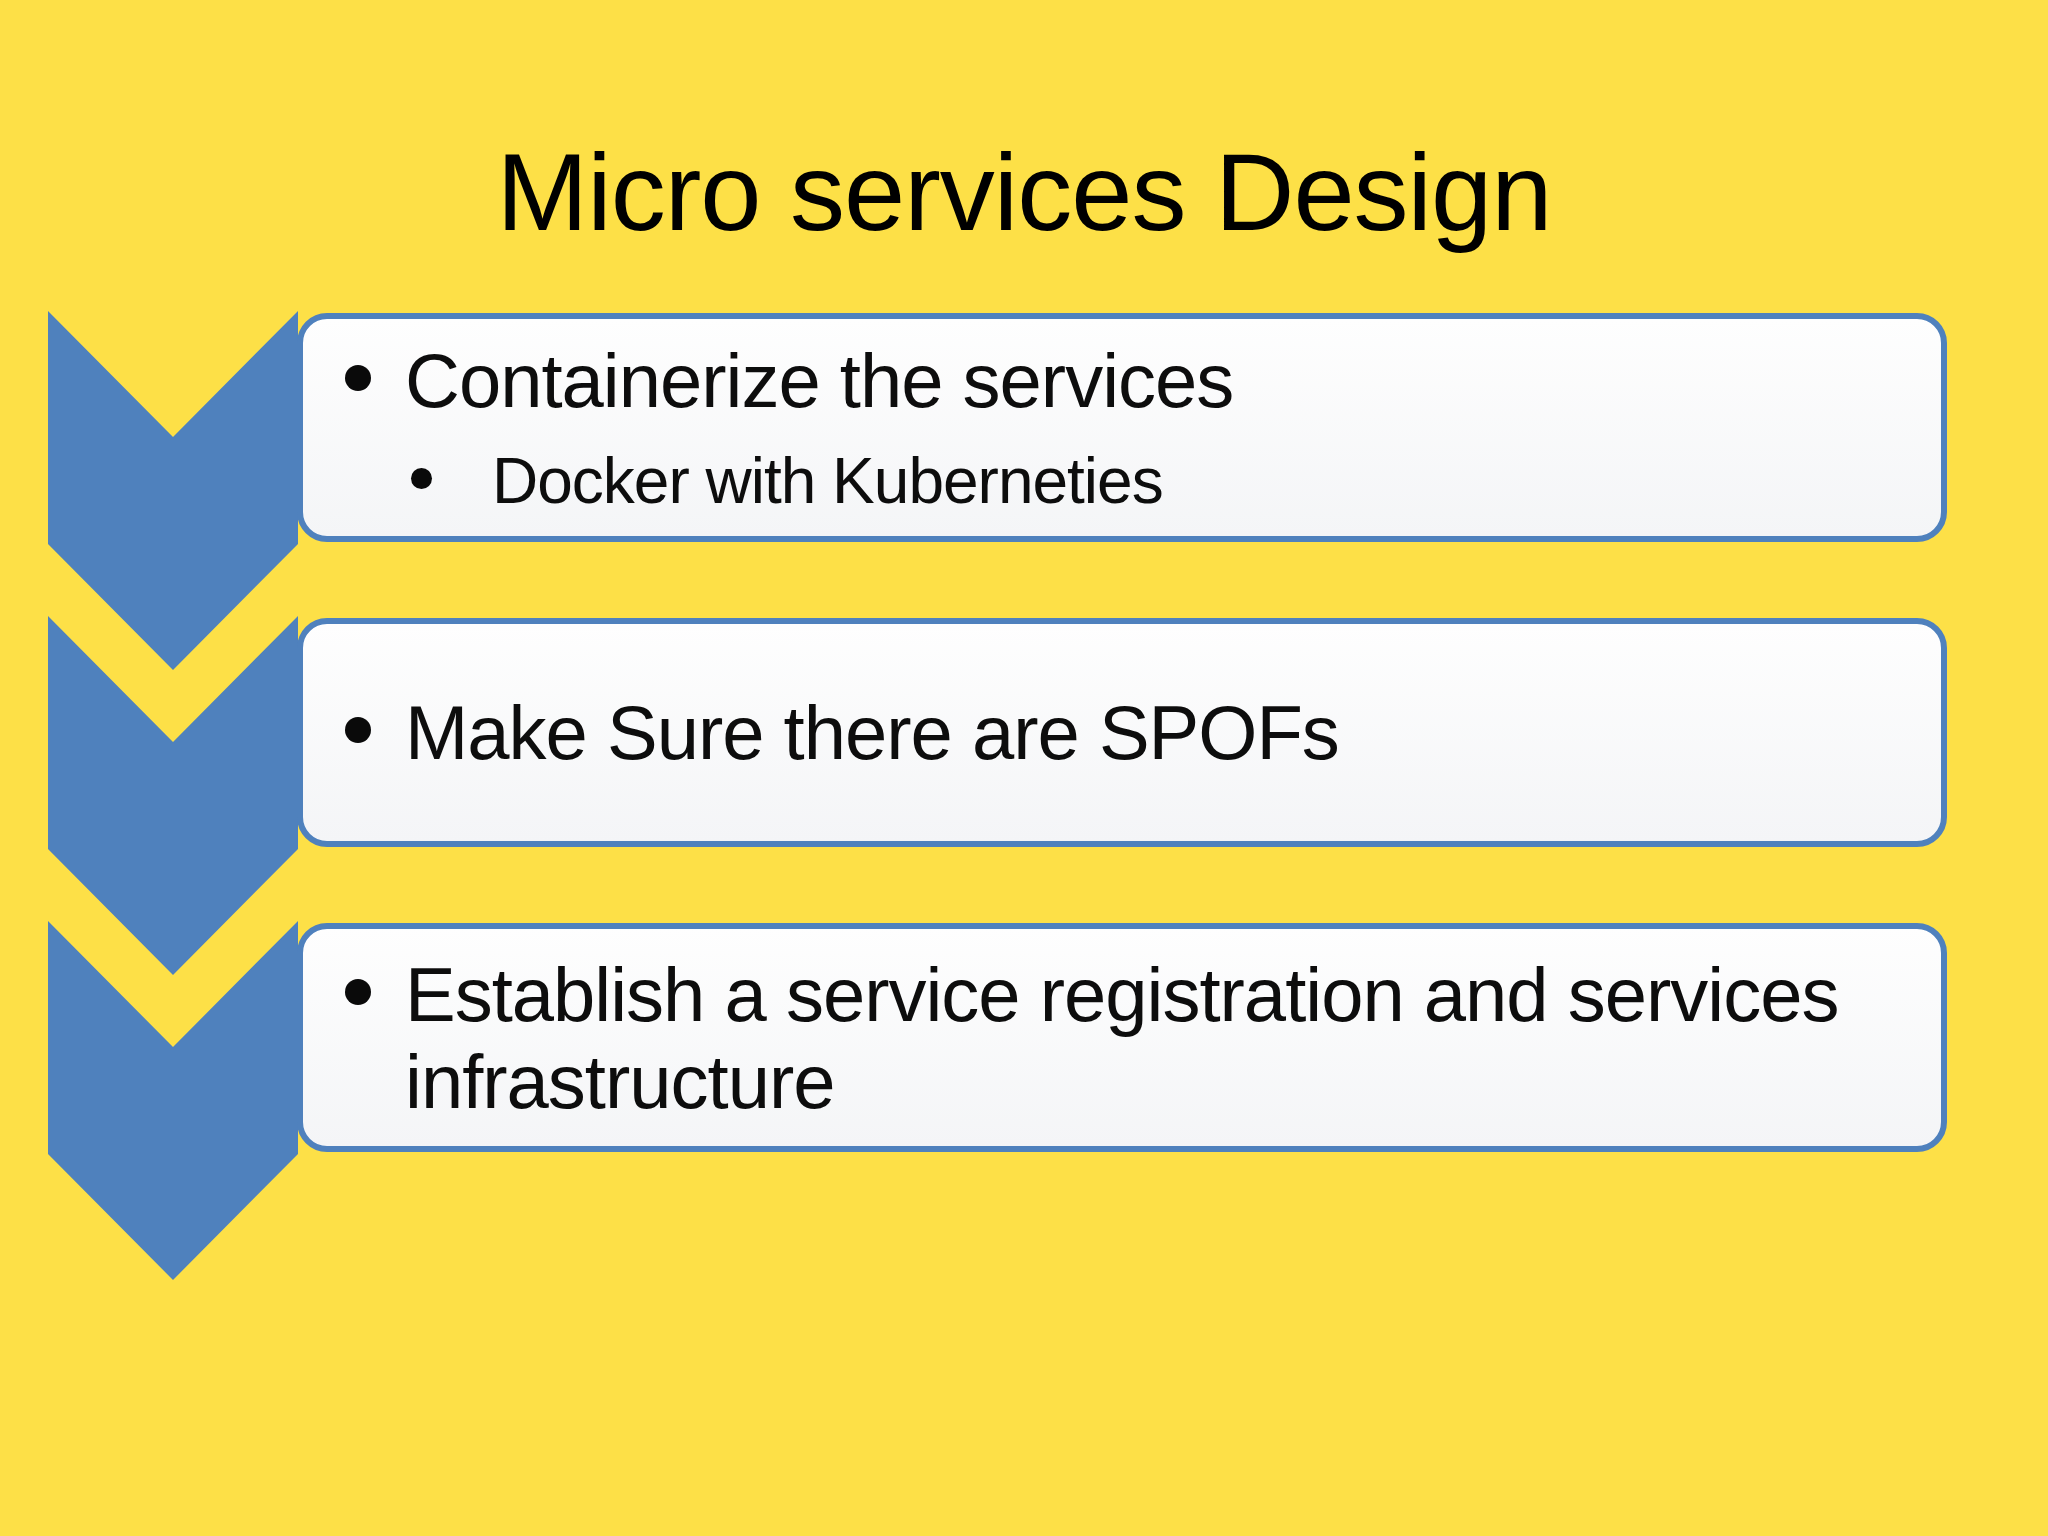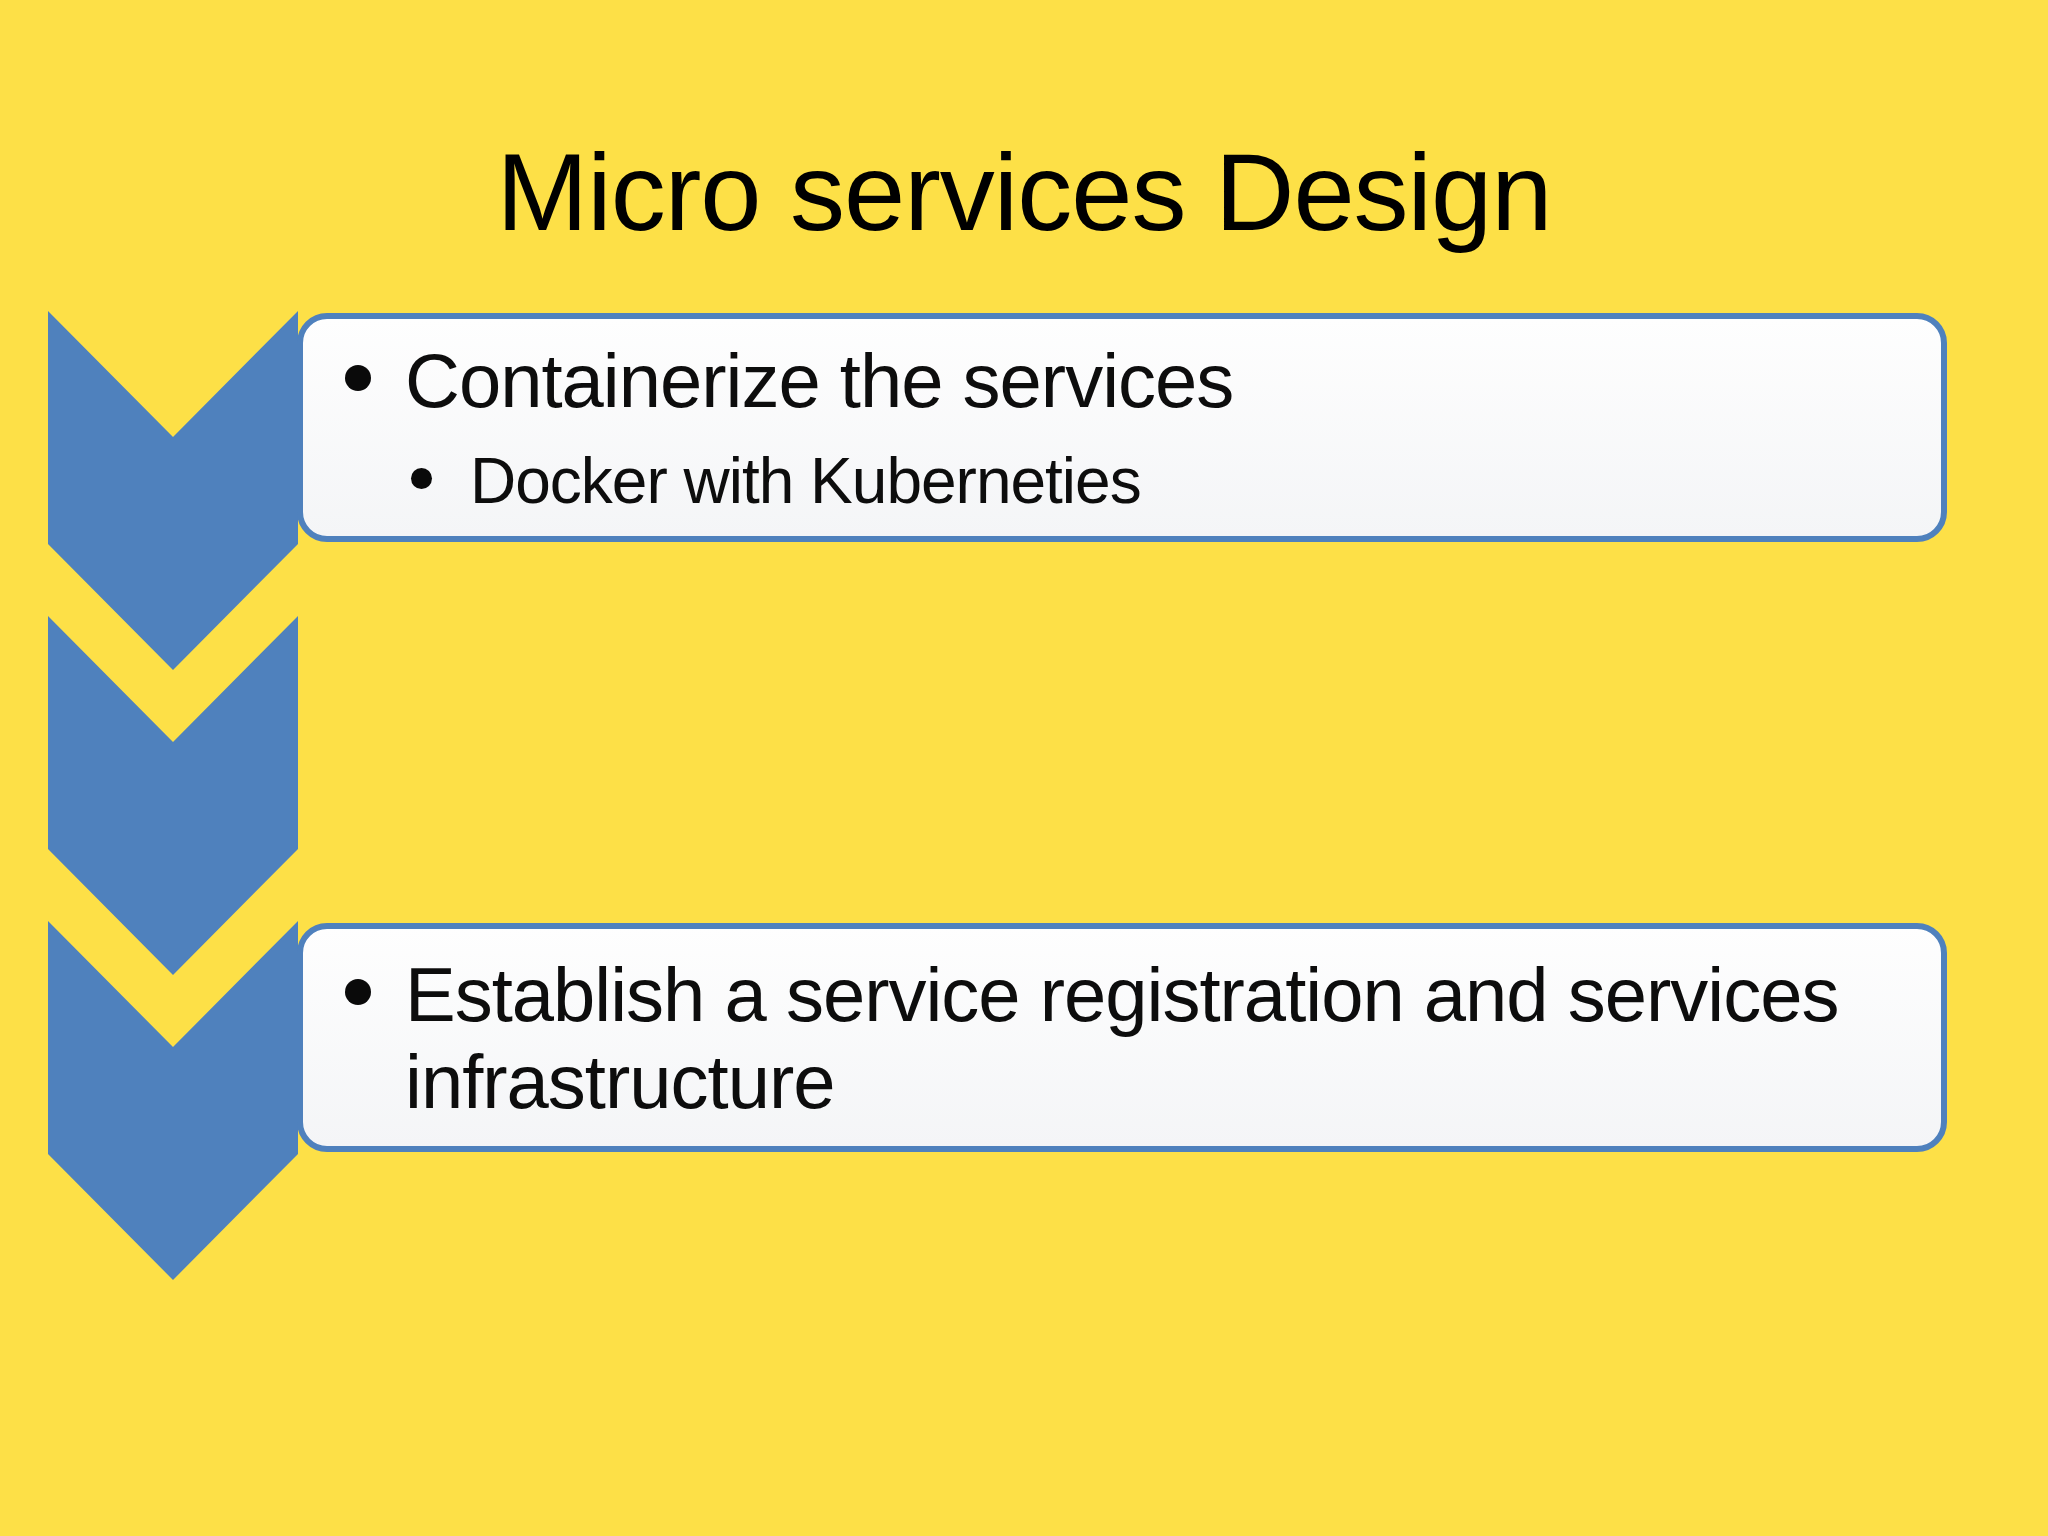--- a/index.html
+++ b/index.html
@@ -21,21 +21,21 @@
     position:absolute; left:297px; width:1650px; height:229px;
     box-sizing:border-box; border:6px solid #4f81bd; border-radius:30px;
     background:linear-gradient(180deg,#fefefe 0%,#f4f5f7 100%);
     display:flex; flex-direction:column; justify-content:center;
     padding:0 28px 0 42px; gap:20px; overflow:hidden;
   }
   #box-1 { top:313px; }
   #box-2 { top:618px; }
   #box-3 { top:923px; }
   .row { display:flex; align-items:flex-start; }
-  .row.sub { margin-left:66px; }
+  .row.sub { margin-left:66px;gap:22px; }
   .dot {
     flex:none; width:26px; height:26px; border-radius:50%;
     background:#0a0a0a; margin-top:28px; margin-right:34px;
   }
   .sub .dot { width:21px; height:21px; margin-top:24px; margin-right:38px; }
   .bullet-text {
     font-size:76px; line-height:87px; color:#0d0d0d;
     letter-spacing:-1px; white-space:pre;
   }
   .sub .bullet-text { font-size:64px; line-height:74px; }
@@ -61,20 +61,26 @@
     <div class="row">
       <span class="dot"></span>
       <span class="bullet-text">Containerize the services</span>
     </div>
     <div class="row sub">
       <span class="dot"></span>
       <span class="bullet-text">Docker with Kuberneties</span>
     </div>
   </section>
 
+  <section id="box-2" class="box">
+    <div class="row">
+      <span class="dot"></span>
+      <span class="bullet-text">Make Sure there are SPOFs</span>
+    </div>
+  </section>
 
   <section id="box-3" class="box">
     <div class="row">
       <span class="dot"></span>
       <span class="bullet-text">Establish a service registration and services
 infrastructure</span>
     </div>
   </section>
 
 </div>

